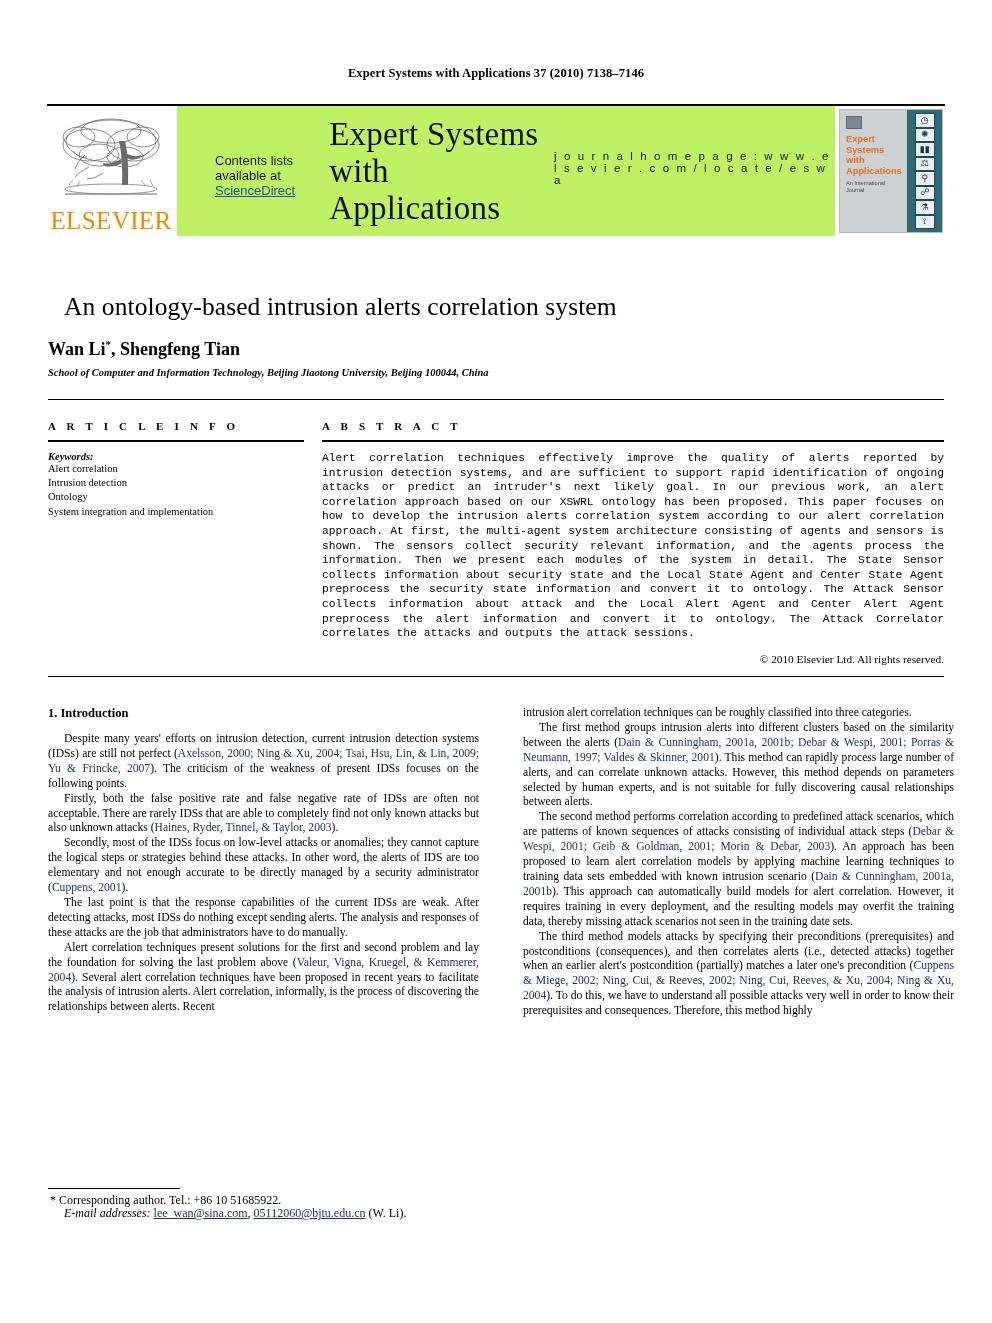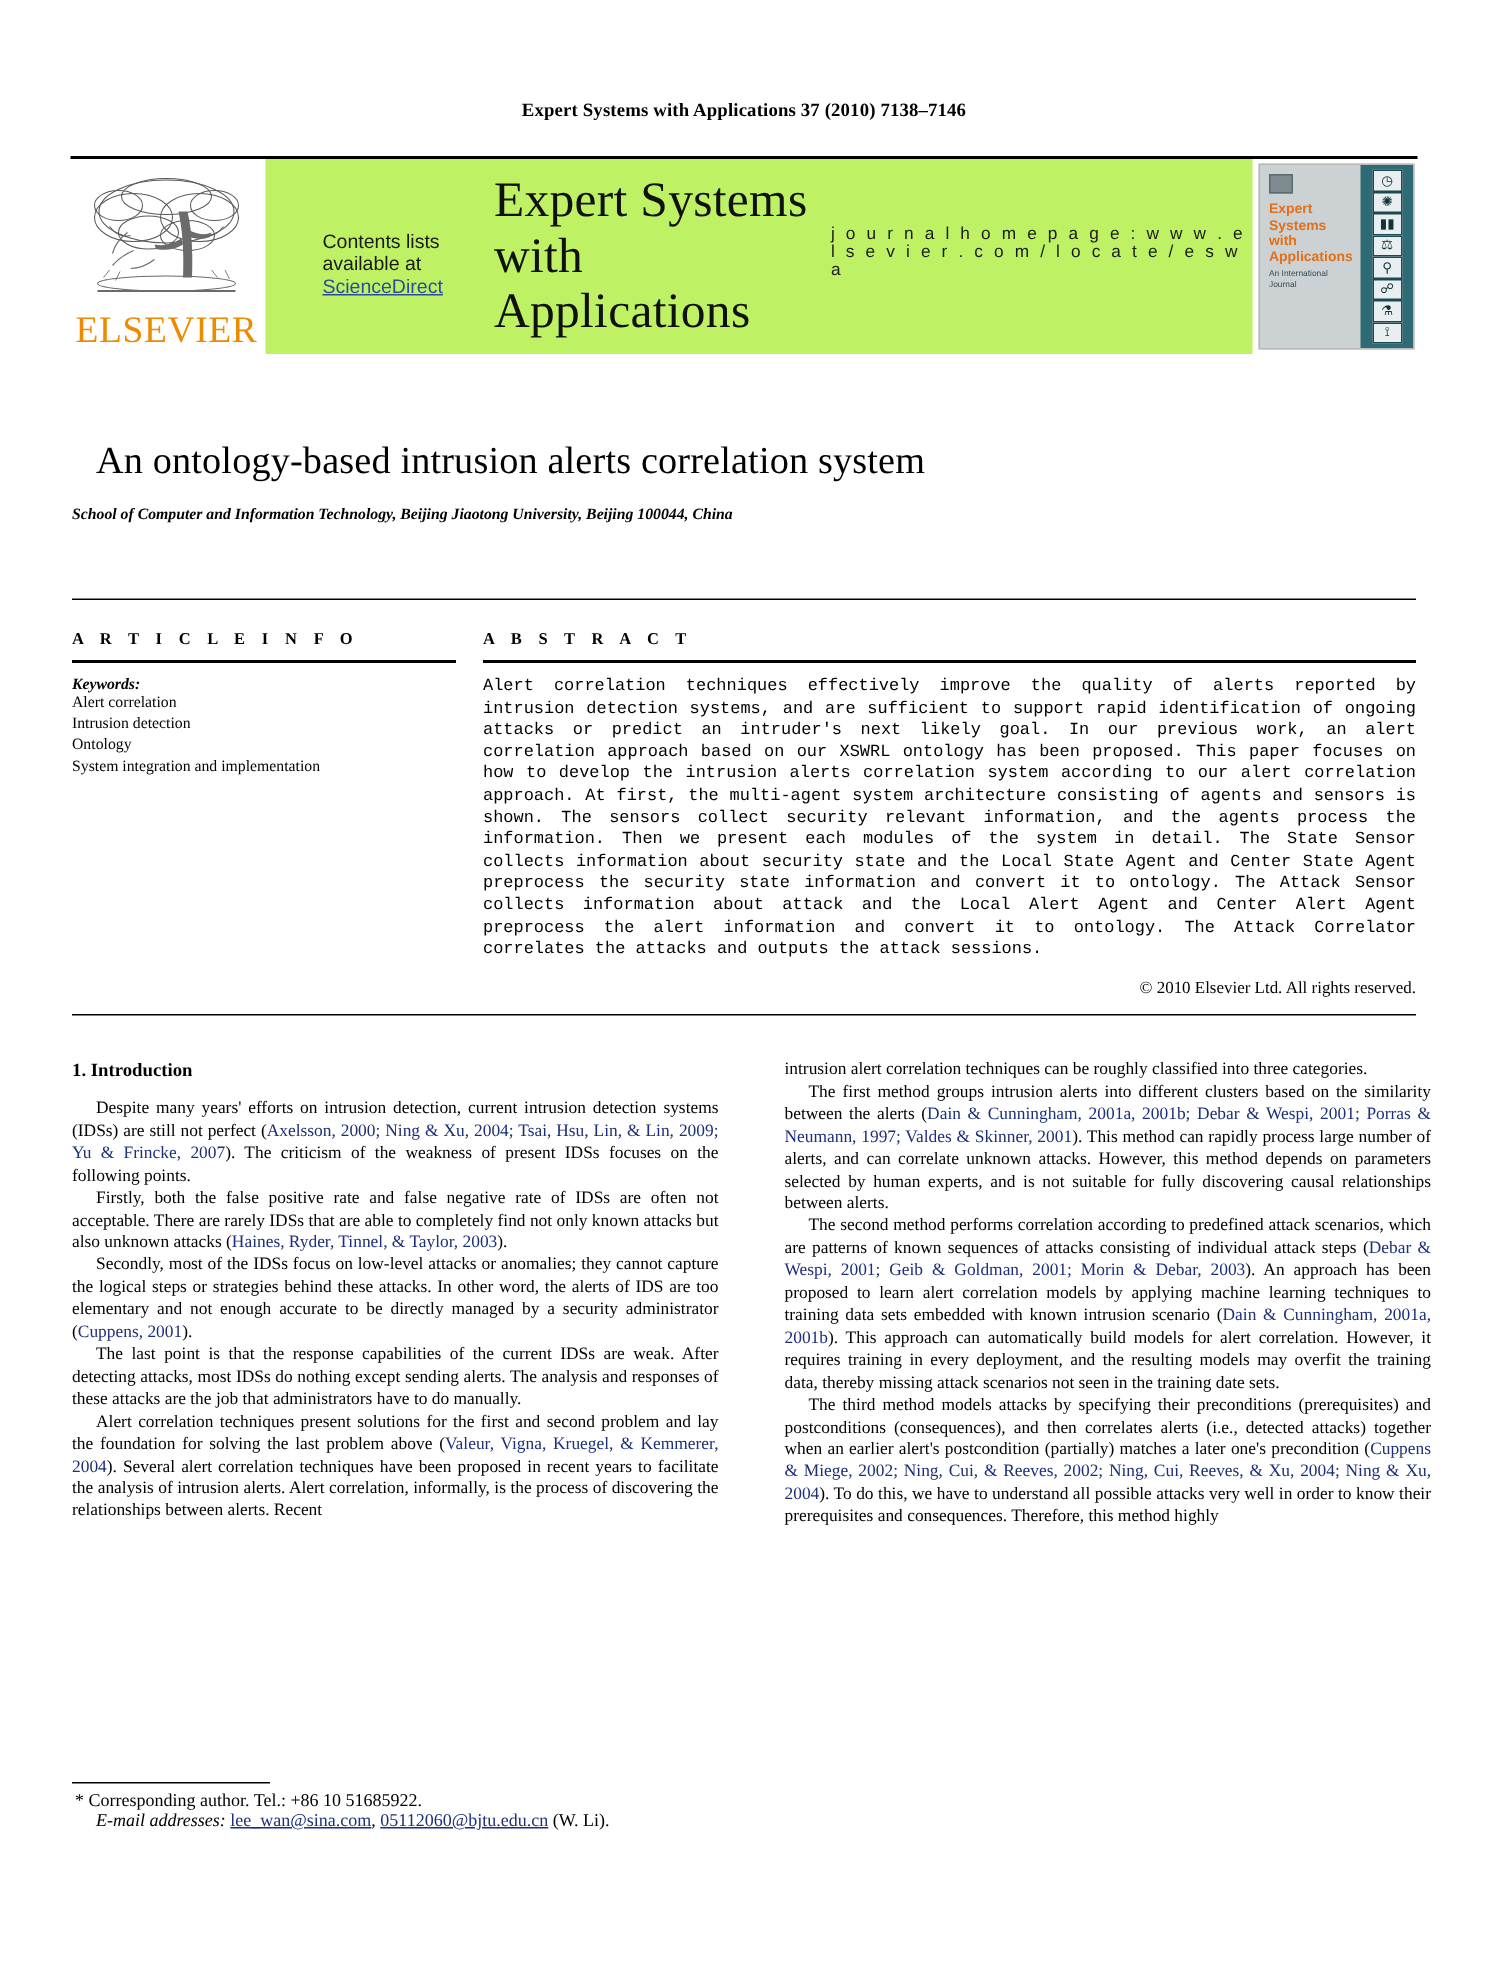--- a/index.html
+++ b/index.html
@@ -388,20 +388,21 @@
             <div class="cover-ic">⟟</div>
           </div>
         </div>
       </div>
 
     </div>
   </div>
 
   <div class="title-block">
     <h1 class="article-title">An ontology-based intrusion alerts correlation system</h1>
+    <div class="authors"><span>Wan Li</span><sup>*</sup><span>, Shengfeng Tian</span></div>
     <div class="affiliation">School of Computer and Information Technology, Beijing Jiaotong University, Beijing 100044, China</div>
   </div>
 
   <div class="rule-thin" style="top:399px"></div>
 
   <div class="infoabs">
     <div class="col-info">
       <div class="sec-head">A R T I C L E   I N F O</div>
       <div class="sec-rule"></div>
       <p class="kw-label">Keywords:</p>

